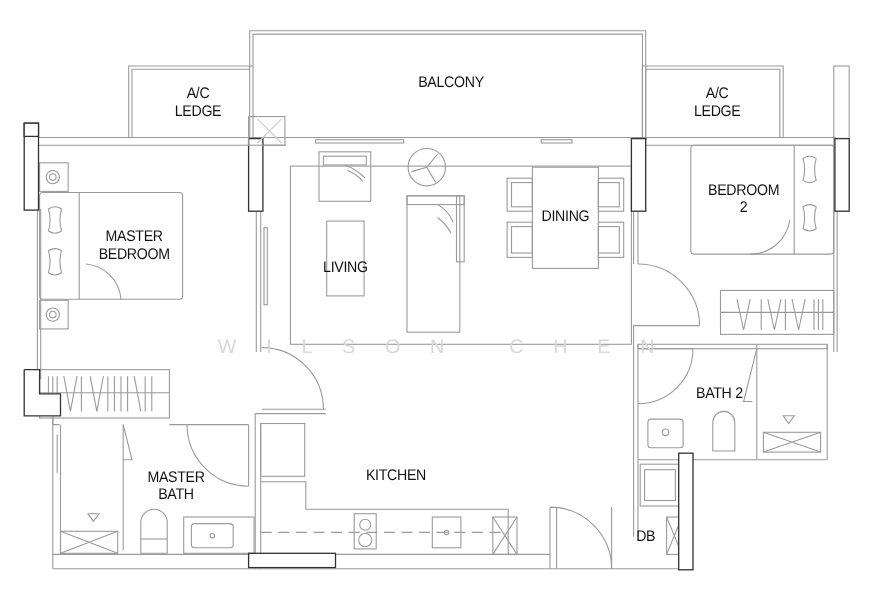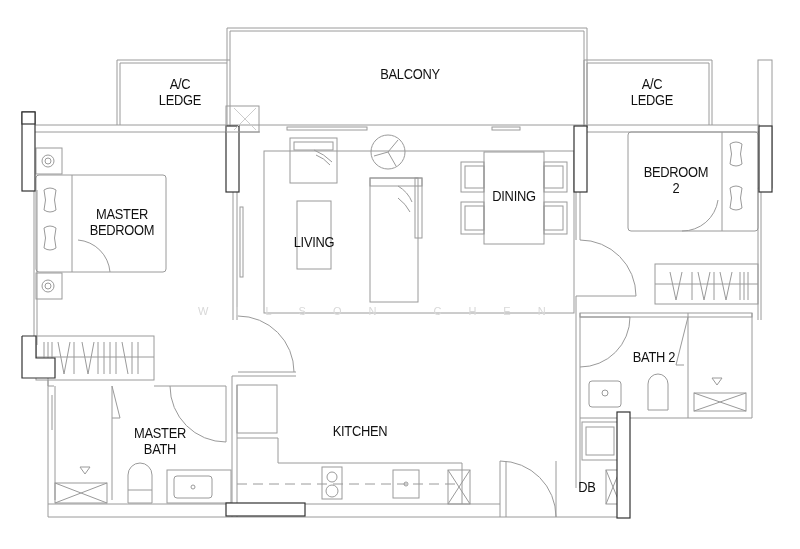--- a/index.html
+++ b/index.html
@@ -1,19 +1,19 @@
 <!DOCTYPE html>
 <html><head>
 <meta charset="utf-8">
 <style>
   html, body { margin:0; padding:0; background:#ffffff; }
   body { width:800px; height:549px; overflow:hidden; position:relative; font-family:"Liberation Sans", sans-serif; }
   svg { position:absolute; left:0; top:0; }
   .label { position:absolute; font-family:"Liberation Sans", sans-serif; font-size:14px; color:#111; text-align:center; line-height:16px; letter-spacing:-0.3px; transform:scaleX(0.92); }
-  .wm { position:absolute; font-family:"Liberation Sans", sans-serif; font-size:11px; color:#d8d8d8; letter-spacing:27px; }
+  .wm { position:absolute; font-family:"Liberation Sans", sans-serif; font-size:18px; color:#d8d8d8; letter-spacing:27px; }
 </style>
 </head>
 <body>
 
 <svg width="800" height="549" viewBox="0 0 800 549" fill="none" stroke="#9a9a9a" stroke-width="1">
 
   <g>
     <polyline points="227,128 227,28 587,28 587,128"></polyline>
     <polyline points="230,128 230,31 584,31 584,128"></polyline>
   </g>

